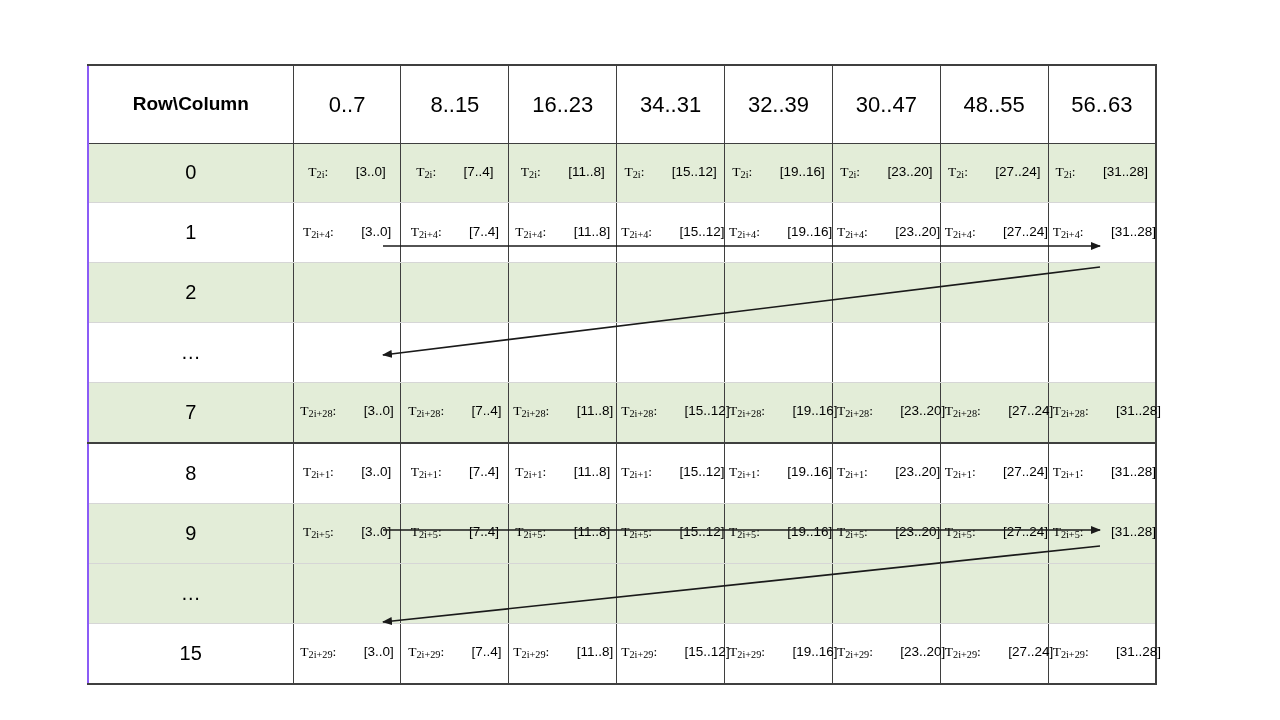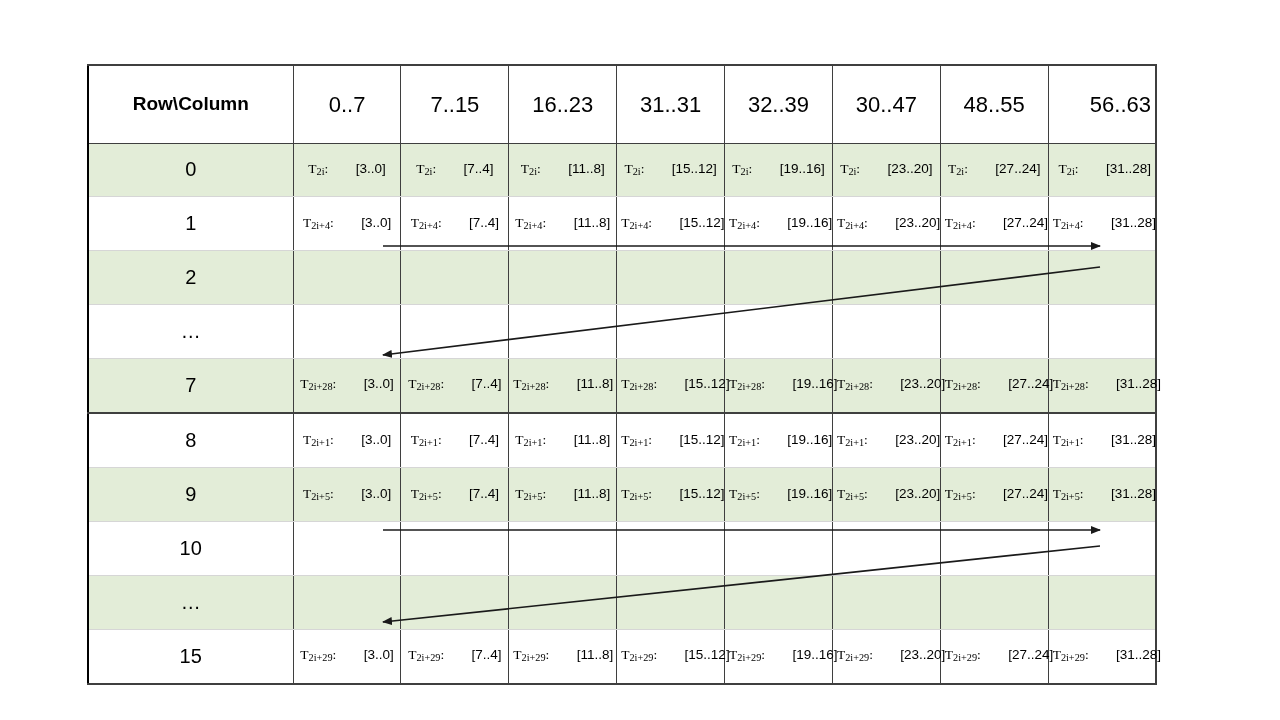--- a/index.html
+++ b/index.html
@@ -51,23 +51,23 @@
     vertical-align: middle;
     padding: 2px 4px;
     box-sizing: border-box;
     line-height: 1.25;
   }
 
   
   table.grid tr.r-head th         { border-top: 2px solid #3f3f3f; }
   table.grid tr.r-last td         { border-bottom: 2px solid #3f3f3f; }
   table.grid td.first-col,
-  table.grid th.first-col         { border-left: 2px solid #000000; }
+  table.grid th.first-col         { border-left: 2px solid #8b5cf6; }
   table.grid td.last-col,
-  table.grid th.last-col          { border-right: 2px solid #3f3f3f; text-align: right; }
+  table.grid th.last-col          { border-right: 2px solid #3f3f3f; }
 
   
   tr.r-head th {
     background: #ffffff;
     border-bottom: 1px solid #3f3f3f;
     height: 78px;
     font-size: 22px;
     font-weight: normal;
   }
   tr.r-head th.first-col {
@@ -129,23 +129,23 @@
           <col class="c-data">
         <col class="c-data">
           <col class="c-data">
           <col class="c-data">
           <col class="c-data">
       </colgroup>
       <thead>
         <tr class="r-head">
           <th class="first-col">Row\Column</th>
           <th>0..7</th>
-          <th>7..15</th>
+          <th>8..15</th>
           <th>16..23</th>
-          <th>31..31</th>
+          <th>34..31</th>
           <th>32..39</th>
           <th>30..47</th>
           <th>48..55</th>
           <th class="last-col">56..63</th>
         </tr>
       </thead>
       <tbody id="grid-body">
           <tr class="band">
             <td class="rowlabel first-col">0</td>
             <td class="cell"><span class="tlabel"><span>T</span><sub>2i</sub><span>: </span></span><span class="rng">[3..0]</span></td>
@@ -215,31 +215,20 @@
           <tr class="band">
             <td class="rowlabel first-col">9</td>
             <td class="cell"><span class="tlabel"><span>T</span><sub>2i+5</sub><span>: </span></span><span class="rng">[3..0]</span></td>
             <td class="cell"><span class="tlabel"><span>T</span><sub>2i+5</sub><span>: </span></span><span class="rng">[7..4]</span></td>
             <td class="cell"><span class="tlabel"><span>T</span><sub>2i+5</sub><span>: </span></span><span class="rng">[11..8]</span></td>
             <td class="cell"><span class="tlabel"><span>T</span><sub>2i+5</sub><span>: </span></span><span class="rng">[15..12]</span></td>
             <td class="cell"><span class="tlabel"><span>T</span><sub>2i+5</sub><span>: </span></span><span class="rng">[19..16]</span></td>
             <td class="cell"><span class="tlabel"><span>T</span><sub>2i+5</sub><span>: </span></span><span class="rng">[23..20]</span></td>
             <td class="cell"><span class="tlabel"><span>T</span><sub>2i+5</sub><span>: </span></span><span class="rng">[27..24]</span></td>
             <td class="cell last-col"><span class="tlabel"><span>T</span><sub>2i+5</sub><span>: </span></span><span class="rng">[31..28]</span></td>
-          </tr>
-          <tr class="plain">
-            <td class="rowlabel first-col">10</td>
-            <td class="cell empty"></td>
-            <td class="cell empty"></td>
-            <td class="cell empty"></td>
-            <td class="cell empty"></td>
-            <td class="cell empty"></td>
-            <td class="cell empty"></td>
-            <td class="cell empty"></td>
-            <td class="cell empty last-col"></td>
           </tr>
           <tr class="band">
             <td class="rowlabel first-col">…</td>
             <td class="cell empty"></td>
             <td class="cell empty"></td>
             <td class="cell empty"></td>
             <td class="cell empty"></td>
             <td class="cell empty"></td>
             <td class="cell empty"></td>
             <td class="cell empty"></td>

